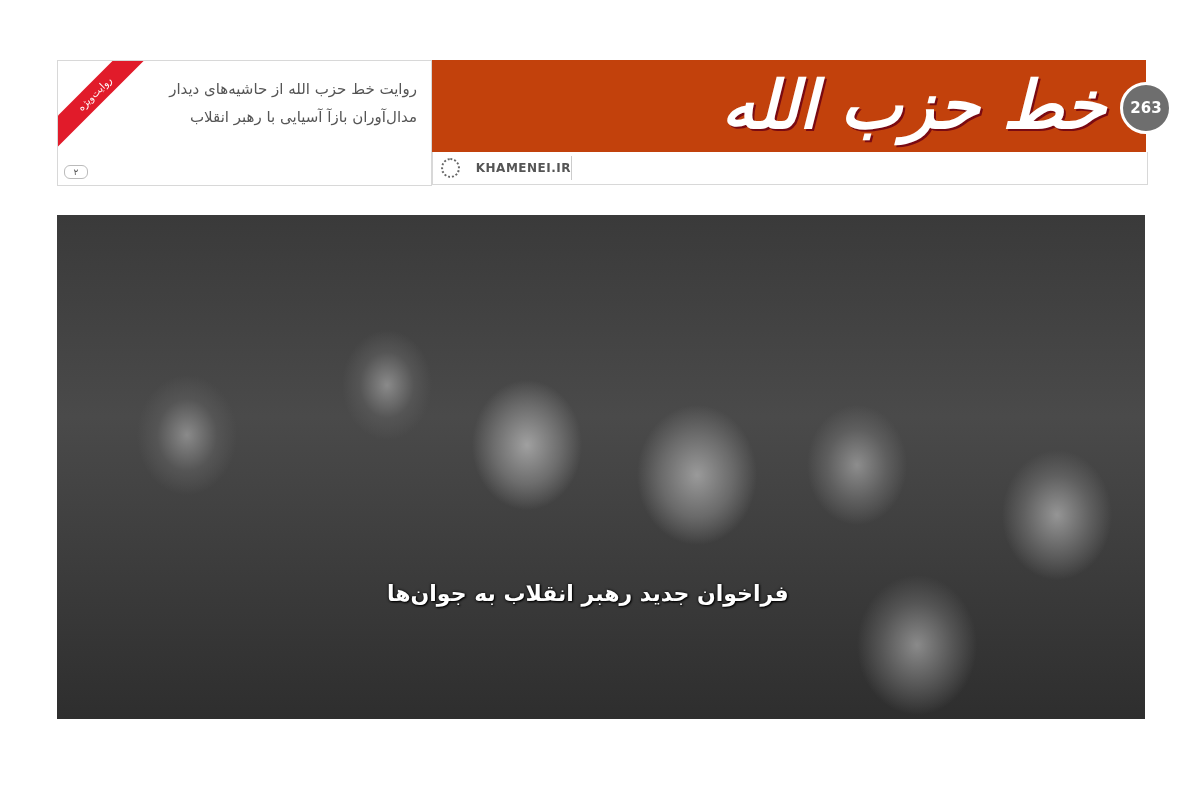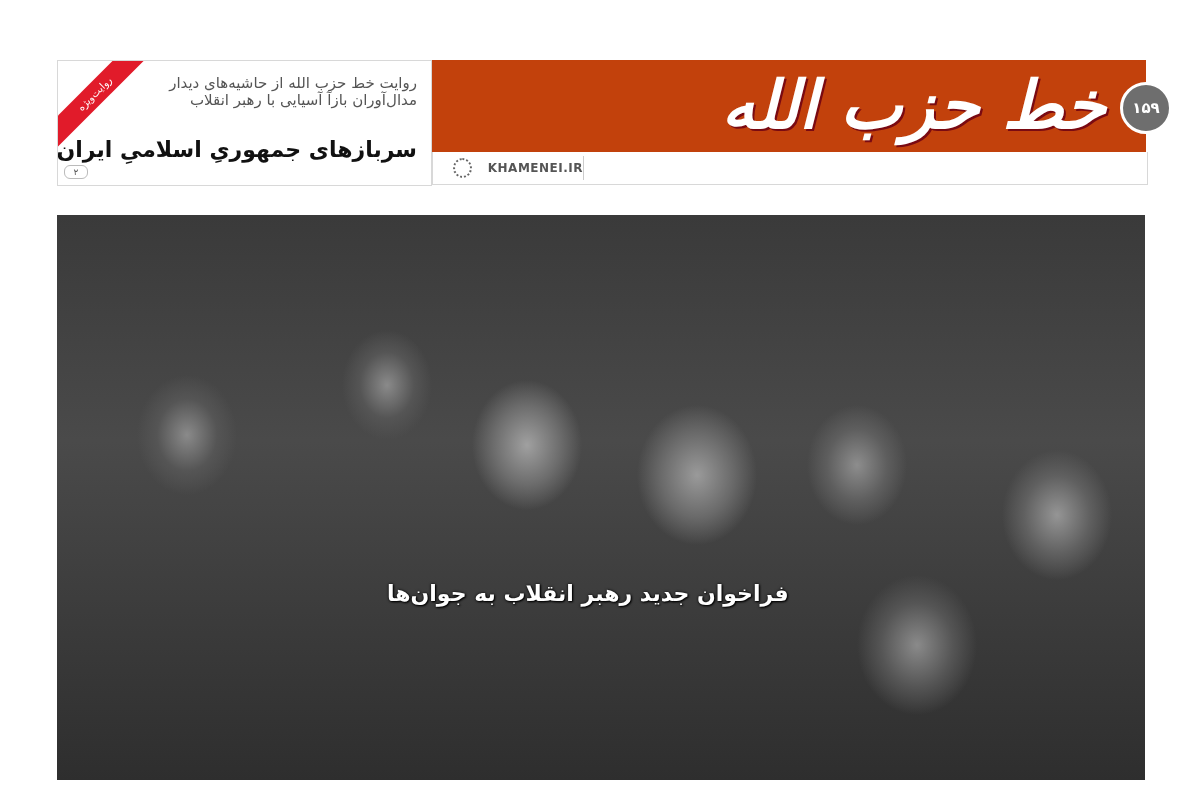--- a/index.html
+++ b/index.html
@@ -1,57 +1,56 @@
 <!DOCTYPE html>
 <html><head>
   <meta charset="utf-8">
   <style>
     html, body { margin:0; padding:0; }
     body { width:1200px; height:800px; background:#ffffff; position:relative; overflow:hidden; font-family:"DejaVu Sans", sans-serif; }
     .left-box { position:absolute; left:57px; top:60px; width:373px; height:124px; border:1px solid #d8d8d8; background:#fff; overflow:hidden; }
     .ribbon { position:absolute; left:-38px; top:22px; width:150px; height:22px; background:#e11b2a; transform:rotate(-45deg); color:#fff; font-size:10px; text-align:center; line-height:22px; direction:rtl; }
-    .left-sub { position:absolute; right:14px; top:14px; width:300px; text-align:right; direction:rtl; color:#555; font-size:15px; line-height:17px; }
+    .left-sub { position:absolute; right:14px; top:14px; width:300px; text-align:right; direction:rtl; color:#555; font-size:15px; line-height:28px; }
     .left-title { position:absolute; right:14px; top:76px; text-align:right; direction:rtl; color:#111; font-size:22px; font-weight:bold; white-space:nowrap; }
     .page-tag { position:absolute; left:6px; bottom:6px; width:22px; height:12px; border:1px solid #bbb; border-radius:6px; font-size:9px; line-height:12px; text-align:center; color:#555; }
     .masthead { position:absolute; left:432px; top:60px; width:714px; height:92px; background:#c2410c; }
     .logo-text { position:absolute; right:40px; top:4px; color:#fff; font-size:66px; font-weight:bold; font-style:italic; letter-spacing:-2px; direction:rtl; line-height:84px; text-shadow:2px 2px 0 #7a0a12; }
     .issue-badge { position:absolute; left:1120px; top:82px; width:46px; height:46px; border-radius:50%; background:#6e6e6e; border:3px solid #fff; color:#fff; font-size:15px; font-weight:bold; text-align:center; line-height:46px; }
     .info-bar { position:absolute; left:432px; top:152px; width:714px; height:32px; border:1px solid #d8d8d8; border-top:none; background:#fff; }
-    .site-logo { position:absolute; left:20px; top:4px; width:130px; height:24px; border-right:1px solid #ccc; display:flex; align-items:center; gap:16px; }
+    .site-logo { position:absolute; left:8px; top:4px; width:130px; height:24px; border-right:1px solid #ccc; display:flex; align-items:center; gap:16px; }
     .site-icon { width:20px; height:20px; border-radius:50%; border:2px dotted #666; box-sizing:border-box; }
     .site-name { font-size:12px; font-weight:bold; color:#555; letter-spacing:0.5px; }
     .info-text { position:absolute; right:8px; top:8px; direction:rtl; font-size:10px; color:#444; white-space:nowrap; }
-    .photo { position:absolute; left:57px; top:215px; width:1088px; height:565px; overflow:hidden;
+    .photo { position:absolute; left:57px; top:215px; width:1088px; height:504px; overflow:hidden;
       background:
         radial-gradient(ellipse 60px 70px at 640px 260px, #9a9a9a 0%, #6a6a6a 60%, transparent 100%),
         radial-gradient(ellipse 55px 65px at 470px 230px, #a0a0a0 0%, #6d6d6d 60%, transparent 100%),
         radial-gradient(ellipse 50px 60px at 800px 250px, #8d8d8d 0%, #5e5e5e 60%, transparent 100%),
         radial-gradient(ellipse 55px 65px at 1000px 300px, #959595 0%, #606060 60%, transparent 100%),
         radial-gradient(ellipse 60px 70px at 860px 430px, #8a8a8a 0%, #555 60%, transparent 100%),
         radial-gradient(ellipse 50px 60px at 130px 220px, #8a8a8a 0%, #555 60%, transparent 100%),
         radial-gradient(ellipse 45px 55px at 330px 170px, #8a8a8a 0%, #555 60%, transparent 100%),
         linear-gradient(180deg, #3a3a3a 0%, #4a4a4a 40%, #2e2e2e 100%);
     }
     .kicker { position:absolute; left:330px; top:366px; direction:rtl; color:#fff; font-size:22px; font-weight:bold; white-space:nowrap; text-shadow:0 0 3px #000, 1px 1px 2px #000; }
     .headline { position:absolute; left:40px; top:440px; direction:rtl; color:#e11b2a; font-size:52px; font-weight:bold; white-space:nowrap; text-shadow:-2px -2px 0 #fff, 2px -2px 0 #fff, -2px 2px 0 #fff, 2px 2px 0 #fff; }
   </style>
 </head>
 <body>
 
 <div class="left-box">
   <div class="ribbon">روایت‌ویژه</div>
   <div class="left-sub">روایت خط حزب الله از حاشیه‌های دیدار مدال‌آوران بازآ آسیایی با رهبر انقلاب</div>
-  <div class="left-title">سربازهای جمهوریِ اسلامیِ ایران</div>
   <div class="page-tag">۲</div>
 </div>
 
 <div class="masthead">
   <div class="logo-text">خط حزب الله</div>
 </div>
-<div class="issue-badge">۱۵۹</div>
+<div class="issue-badge">263</div>
 
 <div class="info-bar">
   <div class="site-logo">
     <span class="site-icon"></span>
     <span class="site-name">KHAMENEI.IR</span>
   </div>
 </div>
 
 <div class="photo">
   <div class="kicker">فراخوان جدید رهبر انقلاب به جوان‌ها</div>

